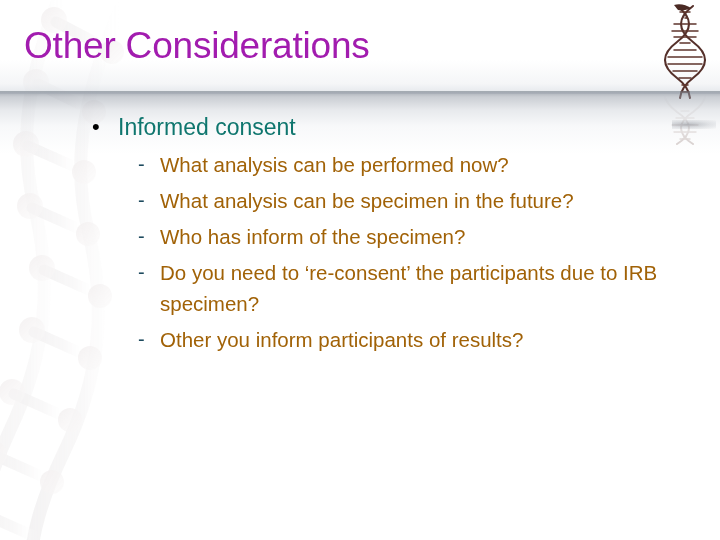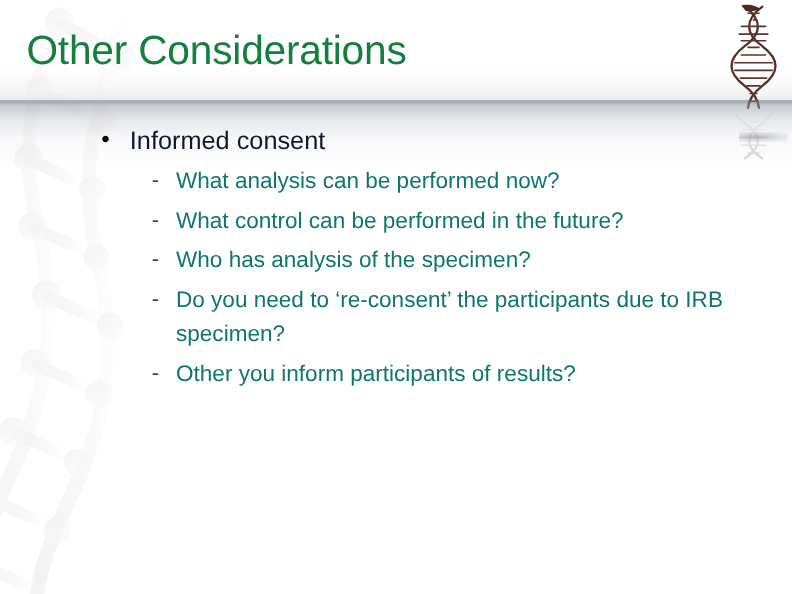--- a/index.html
+++ b/index.html
@@ -101,21 +101,21 @@
   }
 
   
   .slide-title {
     position: absolute;
     left: 24px;
     top: 24px;
     width: 620px;
     font-size: 37px;
     line-height: 44px;
-    color: #15803d;
+    color: #a21caf;
     letter-spacing: -0.2px;
     white-space: nowrap;
   }
 
   
   .body-block {
     position: absolute;
     left: 92px;
     top: 112px;
     width: 610px;
@@ -131,21 +131,21 @@
     width: 26px;
     font-size: 22px;
     line-height: 30px;
     color: #000000;
     text-align: left;
   }
   .l1-text {
     flex: 1 1 auto;
     font-size: 23px;
     line-height: 30px;
-    color: #0f172a;
+    color: #0f766e;
   }
 
   .l2-list {
     margin: 0;
     padding: 0 0 0 46px;
   }
   .l2-item {
     display: flex;
     align-items: flex-start;
     margin: 0 0 5px 0;
@@ -154,21 +154,21 @@
     flex: 0 0 auto;
     width: 22px;
     font-size: 20px;
     line-height: 31px;
     color: #1d4a5e;
   }
   .l2-text {
     flex: 1 1 auto;
     font-size: 20.5px;
     line-height: 31px;
-    color: #0f766e;
+    color: #a16207;
     max-width: 530px;
   }
 </style>
 </head>
 <body>
 
 <div id="slide">
 
   <div class="dna-watermark">
     <svg width="160" height="560" viewBox="0 0 160 560" xmlns="http://www.w3.org/2000/svg">
@@ -279,26 +279,26 @@
 
     <div class="l2-list">
 
       <div class="l2-item">
         <span class="l2-marker">-</span>
         <span class="l2-text">What analysis can be performed now?</span>
       </div>
 
       <div class="l2-item">
         <span class="l2-marker">-</span>
-        <span class="l2-text">What control can be performed in the future?</span>
-      </div>
-
-      <div class="l2-item">
-        <span class="l2-marker">-</span>
-        <span class="l2-text">Who has analysis of the specimen?</span>
+        <span class="l2-text">What analysis can be specimen in the future?</span>
+      </div>
+
+      <div class="l2-item">
+        <span class="l2-marker">-</span>
+        <span class="l2-text">Who has inform of the specimen?</span>
       </div>
 
       <div class="l2-item">
         <span class="l2-marker">-</span>
         <span class="l2-text">Do you need to ‘re-consent’ the participants due to IRB specimen?</span>
       </div>
 
       <div class="l2-item">
         <span class="l2-marker">-</span>
         <span class="l2-text">Other you inform participants of results?</span>

